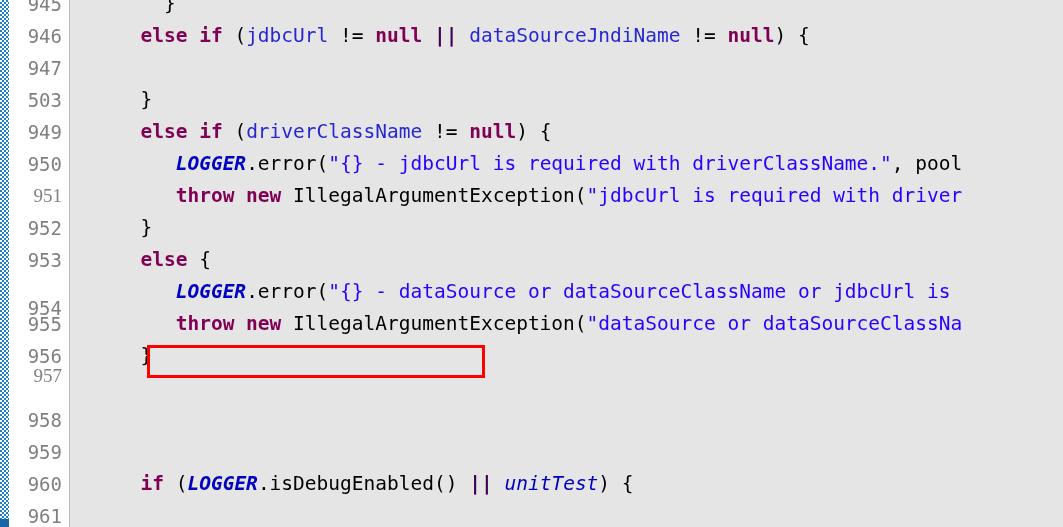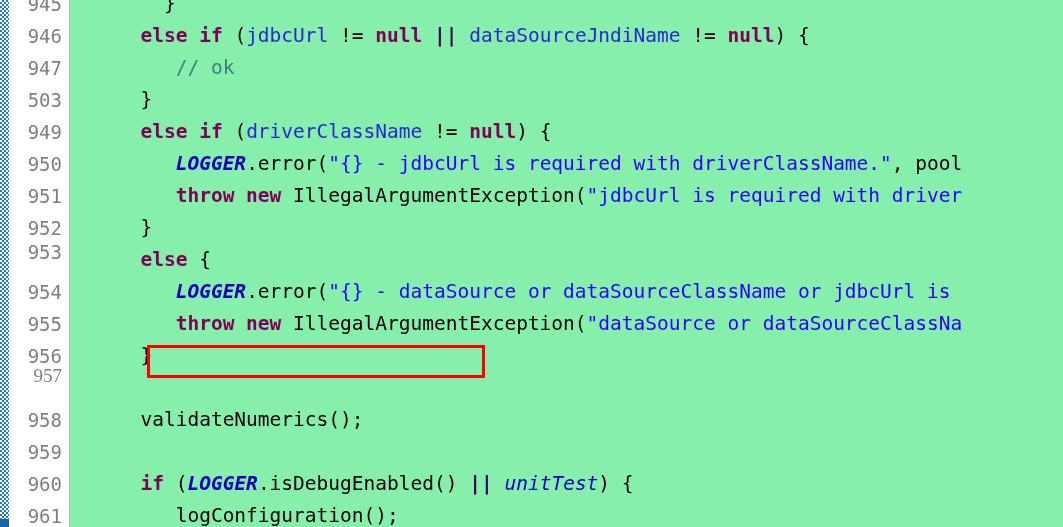--- a/index.html
+++ b/index.html
@@ -11,21 +11,21 @@
     width: 1063px;
     height: 527px;
     overflow: hidden;
     font-family: "DejaVu Sans Mono", monospace;
   }
 
   #editor {
     position: relative;
     width: 1063px;
     height: 527px;
-    background: #86efac;
+    background: #e5e5e5;
     overflow: hidden;
   }
 
   
   #marker-strip {
     position: absolute;
     left: 0;
     top: 0;
     width: 9px;
     height: 527px;
@@ -127,50 +127,49 @@
   <div id="marker-strip"></div>
   <div id="marker-strip-tail"></div>
 
   <div id="gutter">
       <div class="gutter-num" style="top: -12px;">945</div>
       <div class="gutter-num" style="top: 20px;">946</div>
       <div class="gutter-num" style="top: 52px; padding-left: 36px;">947</div>
       <div class="gutter-num" style="top: 84px;">503</div>
       <div class="gutter-num" style="top: 116px;">949</div>
       <div class="gutter-num" style="top: 148px; padding-left: 14px;">950</div>
-      <div class="gutter-num" style="top: 180px;">951</div>
+      <div class="gutter-num" style="top: 180px; font-family: Liberation Serif, serif;">951</div>
       <div class="gutter-num" style="top: 212px;">952</div>
-      <div class="gutter-num" style="top: 236px;">953</div>
-      <div class="gutter-num" style="top: 276px;">954</div>
+      <div class="gutter-num" style="top: 244px;">953</div>
+      <div class="gutter-num" style="top: 292px;">954</div>
       <div class="gutter-num" style="top: 308px;">955</div>
       <div class="gutter-num" style="top: 340px;">956</div>
       <div class="gutter-num" style="top: 360px; font-family: Liberation Serif, serif;">957</div>
       <div class="gutter-num" style="top: 404px;">958</div>
       <div class="gutter-num" style="top: 436px; padding-left: 20px;">959</div>
       <div class="gutter-num" style="top: 468px;">960</div>
       <div class="gutter-num" style="top: 500px;">961</div>
     </div>
   <div id="gutter-divider"></div>
 
   <div id="code">
       <div class="code-line" style="top: -12px;"><span class="tok plain">        </span><span class="tok plain">}</span></div>
       <div class="code-line" style="top: 20px;"><span class="tok plain">      </span><span class="tok kw">else if</span><span class="tok plain"> (</span><span class="tok var">jdbcUrl</span><span class="tok plain"> != </span><span class="tok kw">null</span><span class="tok plain"> </span><span class="tok op">||</span><span class="tok plain"> </span><span class="tok var">dataSourceJndiName</span><span class="tok plain"> != </span><span class="tok kw">null</span><span class="tok plain">) {</span></div>
-      <div class="code-line" style="top: 52px;"><span class="tok plain">         </span><span class="tok cmt">// ok</span></div>
       <div class="code-line" style="top: 84px;"><span class="tok plain">      </span><span class="tok plain">}</span></div>
       <div class="code-line" style="top: 116px;"><span class="tok plain">      </span><span class="tok kw">else if</span><span class="tok plain"> (</span><span class="tok var">driverClassName</span><span class="tok plain"> != </span><span class="tok kw">null</span><span class="tok plain">) {</span></div>
       <div class="code-line" style="top: 148px;"><span class="tok plain">         </span><span class="tok fld">LOGGER</span><span class="tok plain">.error(</span><span class="tok str">"{} - jdbcUrl is required with driverClassName."</span><span class="tok plain">, pool</span></div>
       <div class="code-line" style="top: 180px;"><span class="tok plain">         </span><span class="tok kw">throw new</span><span class="tok plain"> IllegalArgumentException(</span><span class="tok str">"jdbcUrl is required with driver</span></div>
       <div class="code-line" style="top: 212px;"><span class="tok plain">      </span><span class="tok plain">}</span></div>
       <div class="code-line" style="top: 244px;"><span class="tok plain">      </span><span class="tok kw">else</span><span class="tok plain"> {</span></div>
       <div class="code-line" style="top: 276px;"><span class="tok plain">         </span><span class="tok fld">LOGGER</span><span class="tok plain">.error(</span><span class="tok str">"{} - dataSource or dataSourceClassName or jdbcUrl is</span></div>
       <div class="code-line" style="top: 308px;"><span class="tok plain">         </span><span class="tok kw">throw new</span><span class="tok plain"> IllegalArgumentException(</span><span class="tok str">"dataSource or dataSourceClassNa</span></div>
       <div class="code-line" style="top: 340px;"><span class="tok plain">      </span><span class="tok plain">}</span></div>
       <div class="code-line" style="top: 372px;"></div>
-      <div class="code-line" style="top: 404px;"><span class="tok plain">      </span><span class="tok plain">validateNumerics();</span></div>
+      <div class="code-line" style="top: 404px;"><span class="tok plain">      </span></div>
       <div class="code-line" style="top: 436px;"></div>
       <div class="code-line" style="top: 468px;"><span class="tok plain">      </span><span class="tok kw">if</span><span class="tok plain"> (</span><span class="tok fld">LOGGER</span><span class="tok plain">.isDebugEnabled() </span><span class="tok op">||</span><span class="tok plain"> </span><span class="tok fldn">unitTest</span><span class="tok plain">) {</span></div>
-      <div class="code-line" style="top: 500px;"><span class="tok plain">         </span><span class="tok plain">logConfiguration();</span></div>
+      <div class="code-line" style="top: 500px;"><span class="tok plain">         </span></div>
       <div class="code-line" style="top: 596px;"></div>
     </div>
 
   <div id="highlight-box" style="left: 147px; top: 345px; width: 338px; height: 33px; border-color: rgb(254, 0, 0);"></div>
 
 </div>
 
 </body></html>

